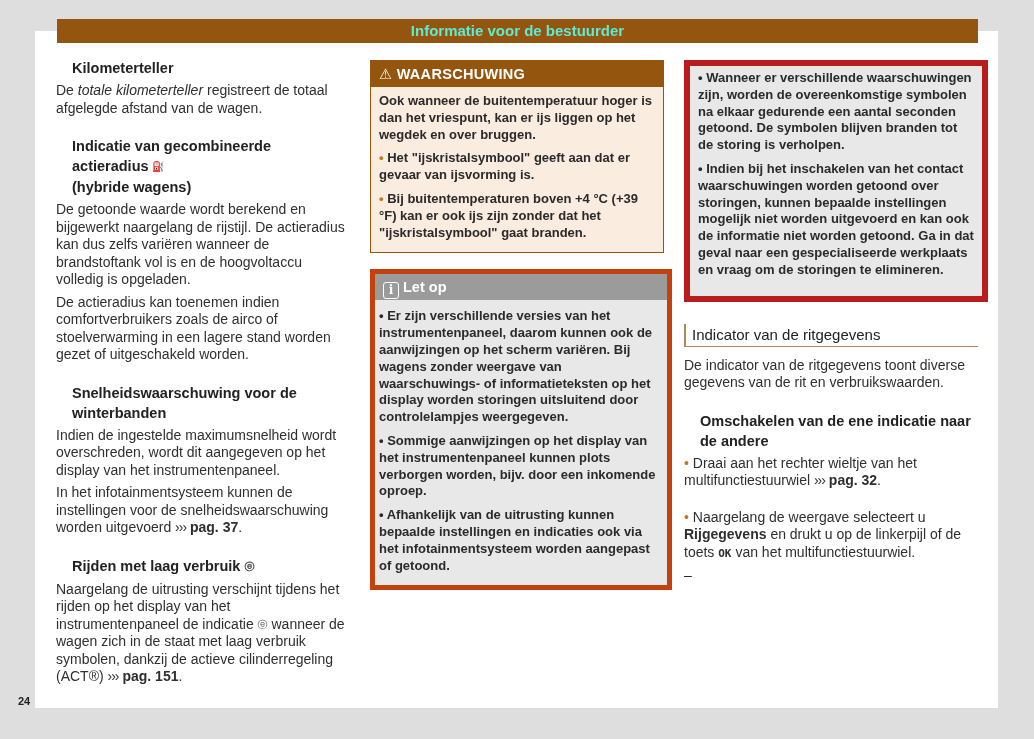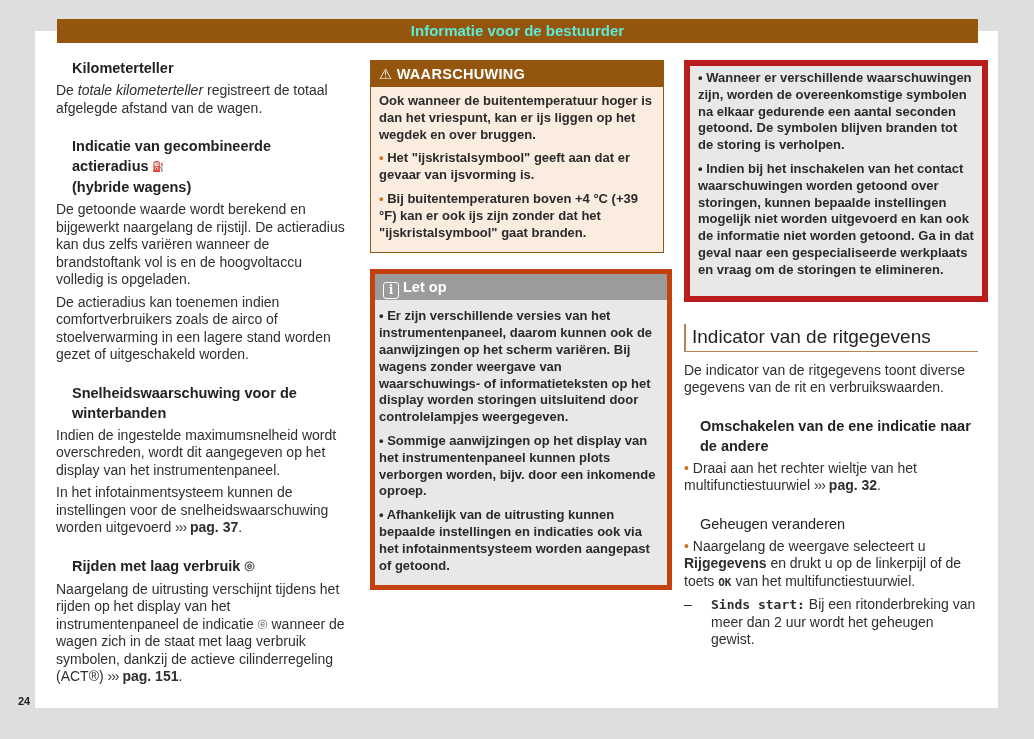--- a/index.html
+++ b/index.html
@@ -127,21 +127,21 @@
     border: 6px solid #b91c1c;
     background: #e8e8e8;
     width: 276px;
     padding: 4px 8px 10px 8px;
   }
   .section-title {
     margin-top: 22px;
     border-left: 2px solid #b58653;
     border-bottom: 1px solid #b58653;
     padding: 2px 0 3px 6px;
-    font-size: 19px;
+    font-size: 15px;
     color: #222;
     margin-bottom: 10px;
   }
   .ok-key {
     font-family: "DejaVu Sans Mono", monospace;
     font-weight: bold;
     font-size: 11px;
   }
   .mono {
     font-family: "DejaVu Sans Mono", "Liberation Mono", monospace;
@@ -213,21 +213,19 @@
   </div>
 
   <div class="section-title">Indicator van de ritgegevens</div>
   <p>De indicator van de ritgegevens toont diverse gegevens van de rit en verbruikswaarden.</p>
   <div class="gap"></div>
 
   <h3>Omschakelen van de ene indicatie naar de andere</h3>
   <p><span class="bullet-orange">•</span> <span>Draai aan het rechter wieltje van het multifunctiestuurwiel</span> <span class="arrows">›››</span> <span class="ref">pag. 32</span><span>.</span></p>
   <div class="gap"></div>
 
-  <h3 style="font-weight:normal;color:#222;">Geheugen veranderen</h3>
   <p><span class="bullet-orange">•</span> <span>Naargelang de weergave selecteert u</span> <b>Rijgegevens</b> <span>en drukt u op de linkerpijl of de toets</span> <span class="ok-key">OK</span> <span>van het multifunctiestuurwiel.</span></p>
   <div class="dash-item">
     <span class="dash" style="font-size:14px;">–</span>
-    <p><span class="mono">Sinds start:</span> <span>Bij een ritonderbreking van meer dan 2 uur wordt het geheugen gewist.</span></p>
   </div>
 </div>
 
 <div class="page-number">24</div>
 
 </body></html>

